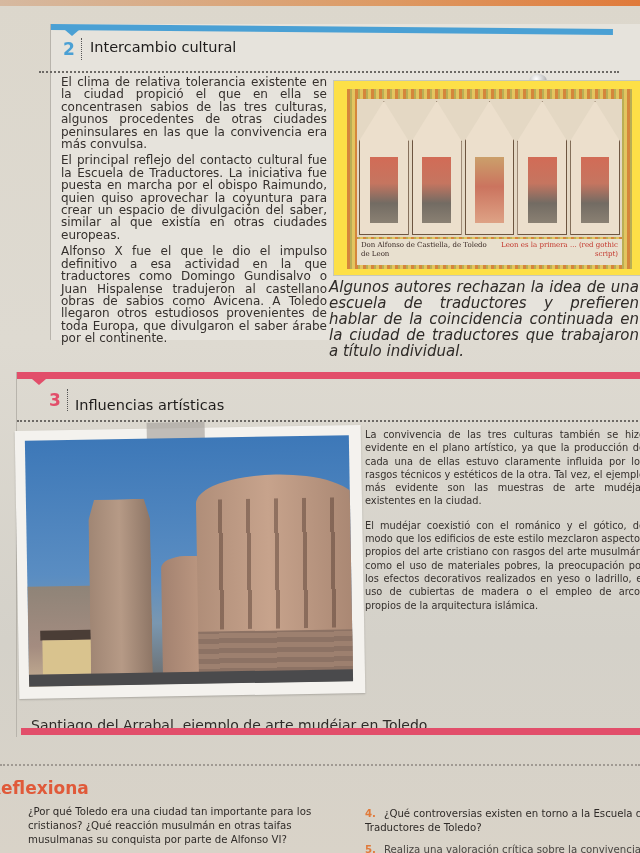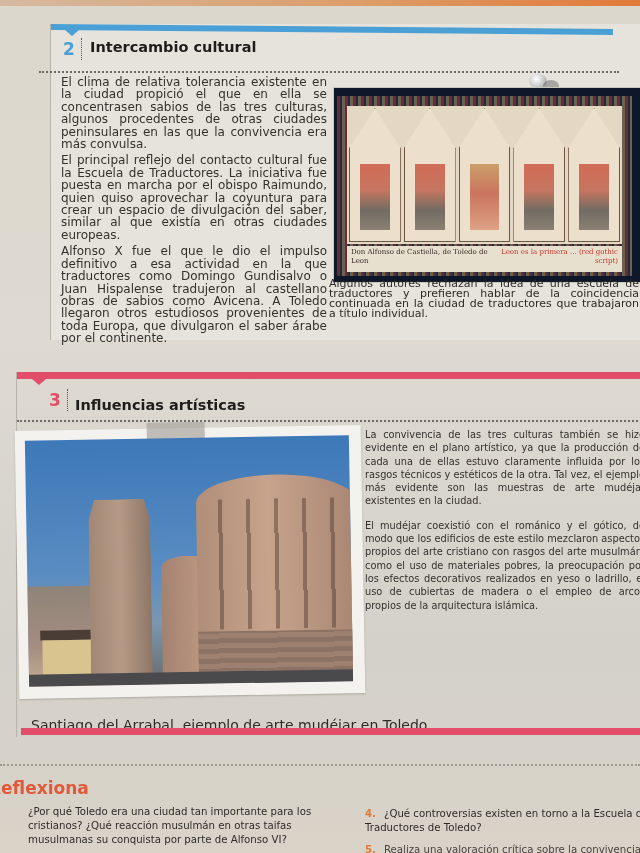--- a/index.html
+++ b/index.html
@@ -32,21 +32,21 @@
   }
   .sec-num {
     position: absolute; font-weight: bold; font-size: 17px;
   }
   .sec2 .sec-num { left: 12px; top: 15px; color: #4aa0d4; }
   .sec-sep {
     position: absolute; width: 0; height: 22px; border-left: 1px dotted #555;
   }
   .sec2 .sec-sep { left: 30px; top: 14px; }
   .sec-title {
-    position: absolute; font-weight: bold; font-size: 14.5px; color: #1f1d1c;
+    position: absolute; font-weight: normal; font-size: 14.5px; color: #1f1d1c;
     font-family: "DejaVu Sans", sans-serif;
   }
   .sec2 .sec-title { left: 39px; top: 15px; }
   .dotline {
     position: absolute; height: 0; border-top: 2px dotted #6c6965;
   }
   .sec2 .dotline { left: -12px; top: 47px; width: 580px; }
 
   .pin {
     position: absolute; left: 478px; top: 50px; width: 18px; height: 14px;
@@ -59,22 +59,22 @@
   }
 
   .body-text {
     position: absolute; font-size: 12px; line-height: 12.4px; color: #35302d;
     text-align: justify;
   }
   .body-text p { margin-bottom: 4px; }
   .sec2 .body-text { left: 10px; top: 52px; width: 266px; }
 
   .manuscript {
-    position: absolute; left: 282px; top: 63px; width: 308px; height: 196px;
-    background: #0f172a; padding: 8px 8px 6px 3px;
+    position: absolute; left: 282px; top: 56px; width: 308px; height: 196px;
+    background: #fde047; padding: 8px 8px 6px 13px;
     border: 1px solid #c6c8bc;
   }
   .manuscript .frame {
     width: 100%; height: 100%;
     background:
       repeating-linear-gradient(90deg, rgba(180,60,50,0.55) 0 3px, rgba(60,80,110,0.35) 3px 5px, rgba(200,170,120,0.5) 5px 8px);
     position: relative; padding: 8px;
   }
   .manuscript .scene {
     position: absolute; left: 10px; top: 10px; right: 10px; bottom: 32px;
@@ -95,21 +95,21 @@
   .manuscript .inscription {
     position: absolute; left: 10px; right: 10px; bottom: 4px; height: 26px;
     background: #e8e0cf; display: flex; justify-content: space-between;
     font-family: "DejaVu Serif", serif; font-size: 7px; line-height: 9px; padding: 2px 4px;
   }
   .manuscript .inscription .left { color: #3a2a26; }
   .manuscript .inscription .right { color: #c3362c; text-align: right; }
 
   .caption2 {
     position: absolute; left: 278px; top: 255px; width: 310px;
-    font-size: 11px; line-height: 10px; color: #2f2b28; text-align: justify;
+    font-size: 15px; line-height: 16px; color: #2f2b28; text-align: justify; font-style: italic;
   }
 
   
   .sec3 {
     position: absolute; left: 16px; top: 372px; width: 640px; height: 365px;
     border-left: 1px solid #b8b4ac;
   }
   .sec3 .bar {
     position: absolute; left: 0; top: 0; width: 640px; height: 7px; background: #e24e6a;
   }

